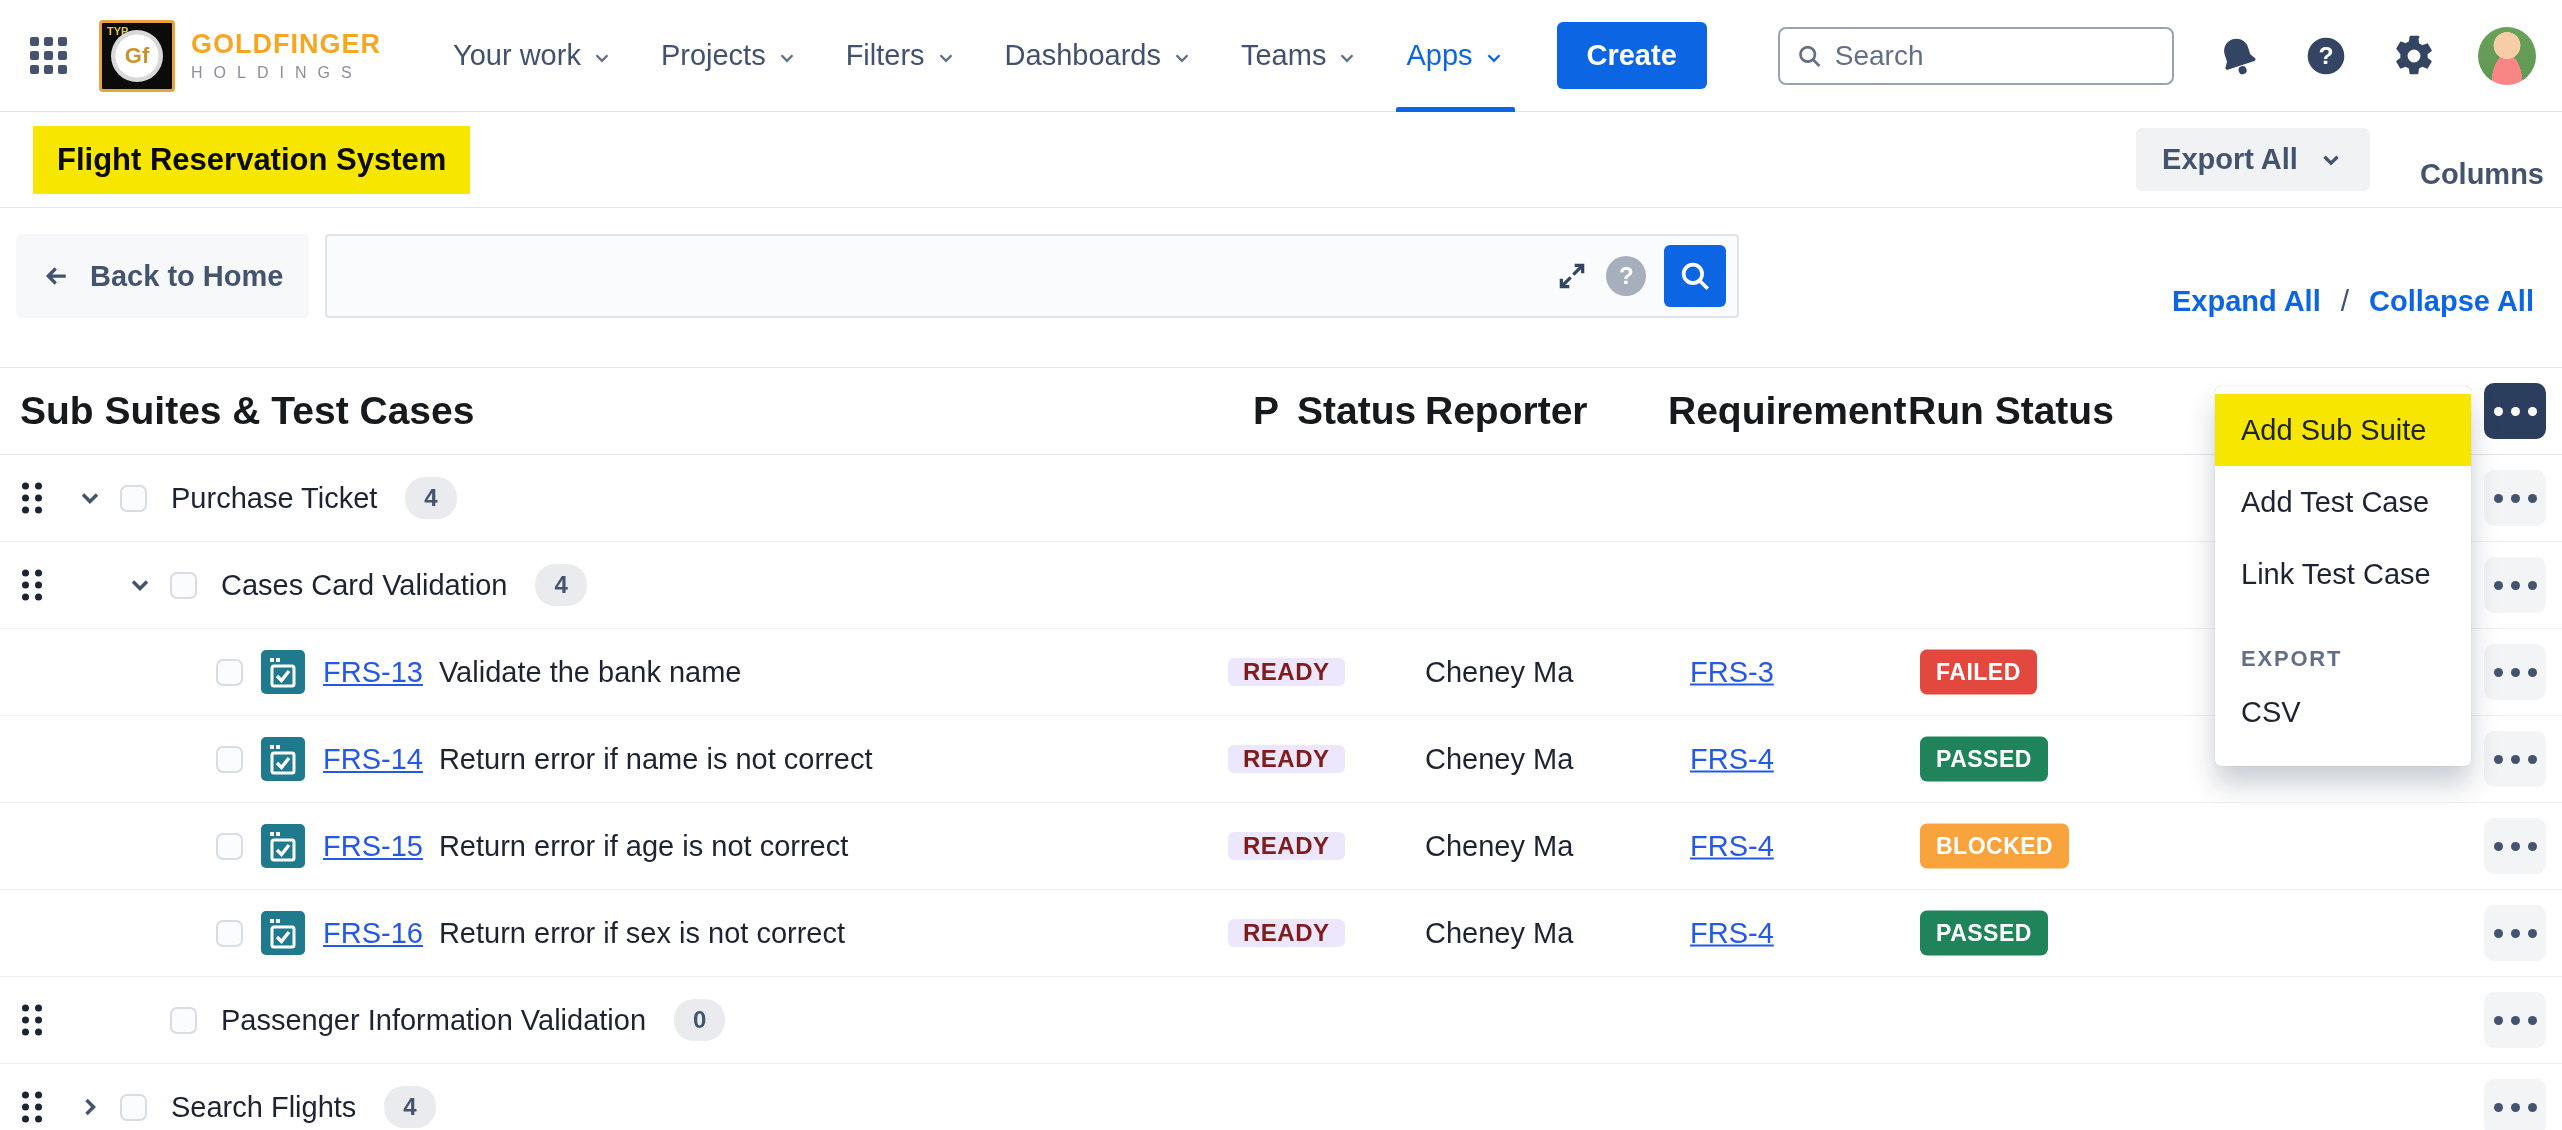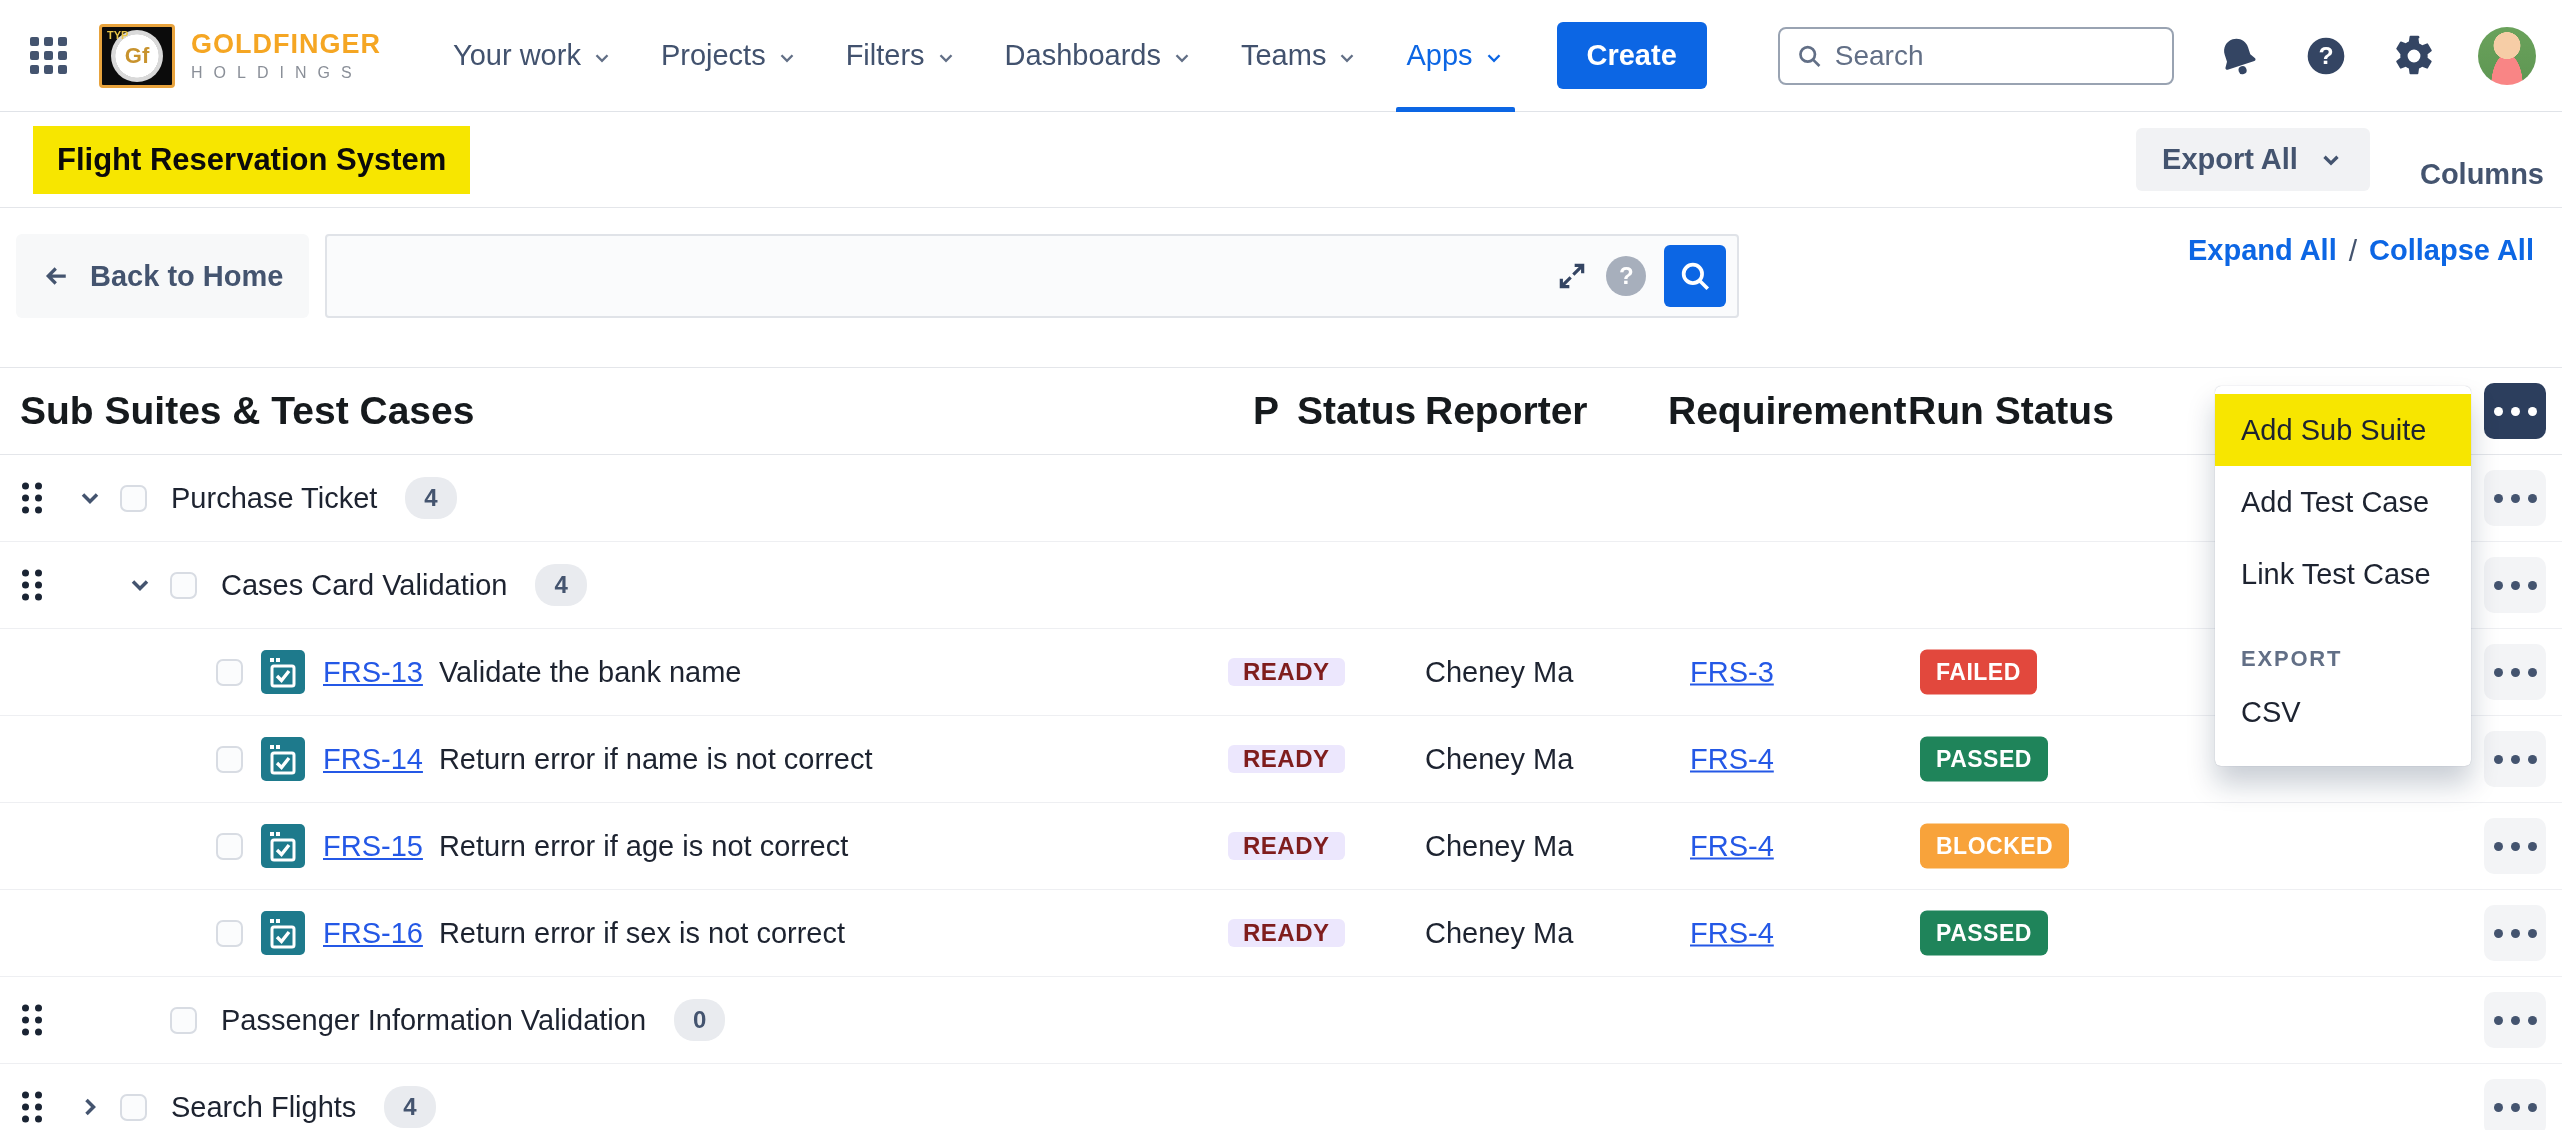--- a/index.html
+++ b/index.html
@@ -6,21 +6,21 @@
   html,body { width:2562px; height:1130px; overflow:hidden; }
   body {
     font-family: "Liberation Sans", sans-serif;
     background:#fff; color:#172B4D; position:relative;
   }
   
   .topnav { height:112px; border-bottom:1px solid #E0E3E8; display:flex; align-items:center; padding:0 26px; background:#fff; }
   .grid-icon { display:grid; grid-template-columns:repeat(3,9px); grid-template-rows:repeat(3,9px); gap:5px; padding:4px; cursor:pointer; }
   .grid-icon i { background:#44546F; border-radius:2px; }
   .logo { display:flex; align-items:center; gap:16px; margin-left:28px; }
-  .logo-box { width:76px; height:64px; background:#0B0B0B; border:3px solid #E8A33D; border-radius:4px; position:relative; display:flex; align-items:center; justify-content:center; }
+  .logo-box { width:76px; height:72px; background:#0B0B0B; border:3px solid #E8A33D; border-radius:4px; position:relative; display:flex; align-items:center; justify-content:center; }
   .logo-badge { position:absolute; top:2px; left:5px; font-size:11px; font-weight:700; color:#E8C547; }
   .logo-circle { width:52px; height:52px; border-radius:50%; background:radial-gradient(circle at center, #ffffff 0 58%, #d9d9d9 59% 100%); display:flex; align-items:center; justify-content:center; }
   .logo-monogram { color:#C8932E; font-weight:700; font-size:22px; }
   .logo-line1 { color:#F5A623; font-weight:800; font-size:27px; letter-spacing:1px; }
   .logo-line2 { color:#8A8F98; font-size:16px; letter-spacing:11px; margin-top:4px; }
   .menu { display:flex; align-items:center; height:112px; margin-left:48px; }
   .menu-item { height:100%; display:flex; align-items:center; gap:10px; padding:0 24px; font-size:29px; font-weight:500; color:#42526E; position:relative; cursor:pointer; }
   .menu-item svg { margin-top:4px; }
   .menu-item.active { color:#0C66E4; }
   .menu-item.active::after { content:""; position:absolute; left:14px; right:14px; bottom:0; height:5px; background:#0C66E4; border-radius:2px 2px 0 0; }
@@ -42,21 +42,21 @@
   .export-btn { background:#F1F2F4; color:#44546F; font-size:29px; font-weight:600; padding:15px 26px; border-radius:6px; display:flex; gap:20px; align-items:center; border:none; cursor:pointer; font-family:inherit; }
   .columns-label { font-size:29px; font-weight:600; color:#44546F; cursor:pointer; }
   .divider { height:1px; background:#E4E6EA; }
   
   .toolbar { height:159px; display:flex; align-items:flex-start; padding:26px 26px 0 16px; gap:16px; }
   .back-btn { background:#F7F8F9; border-radius:6px; padding:0 26px; height:84px; display:flex; gap:18px; align-items:center; font-size:29px; font-weight:600; color:#44546F; cursor:pointer; }
   .filter-box { width:1414px; height:84px; background:#FAFBFC; border:2px solid #E0E3E8; border-radius:4px; display:flex; align-items:center; padding:0 11px 0 22px; gap:18px; }
   .filter-box input { flex:1; border:none; outline:none; background:transparent; font-size:28px; font-family:inherit; color:#172B4D; }
   .help-circle { width:40px; height:40px; border-radius:50%; background:#A7AFBC; color:#fff; font-weight:700; font-size:24px; display:flex; align-items:center; justify-content:center; cursor:pointer; }
   .filter-search-btn { width:62px; height:62px; background:#0C66E4; border-radius:6px; display:flex; align-items:center; justify-content:center; border:none; cursor:pointer; }
-  .toolbar-links { margin-left:auto; display:flex; align-items:flex-start; gap:12px; height:84px; font-size:29px; font-weight:600; padding-right:2px; }
+  .toolbar-links { margin-left:auto; display:flex; align-items:flex-end; gap:20px; height:84px; font-size:29px; font-weight:600; padding-right:2px; }
   .link-blue { color:#0C66E4; cursor:pointer; }
   .slash { color:#44546F; font-weight:400; font-size:30px; }
   
   .table-header { height:87px; position:relative; border-bottom:1px solid #E4E6EA; }
   .th { position:absolute; top:50%; transform:translateY(-50%); font-size:39px; font-weight:700; color:#161A1D; white-space:nowrap; }
   .row { height:87px; position:relative; border-bottom:1px solid #EEEFF2; background:#fff; }
   .row-left { position:absolute; left:0; top:0; height:100%; display:flex; align-items:center; }
   .lvl1 .row-left { padding-left:74px; }
   .lvl2 .row-left { padding-left:124px; }
   .lvl3 .row-left { padding-left:216px; }

